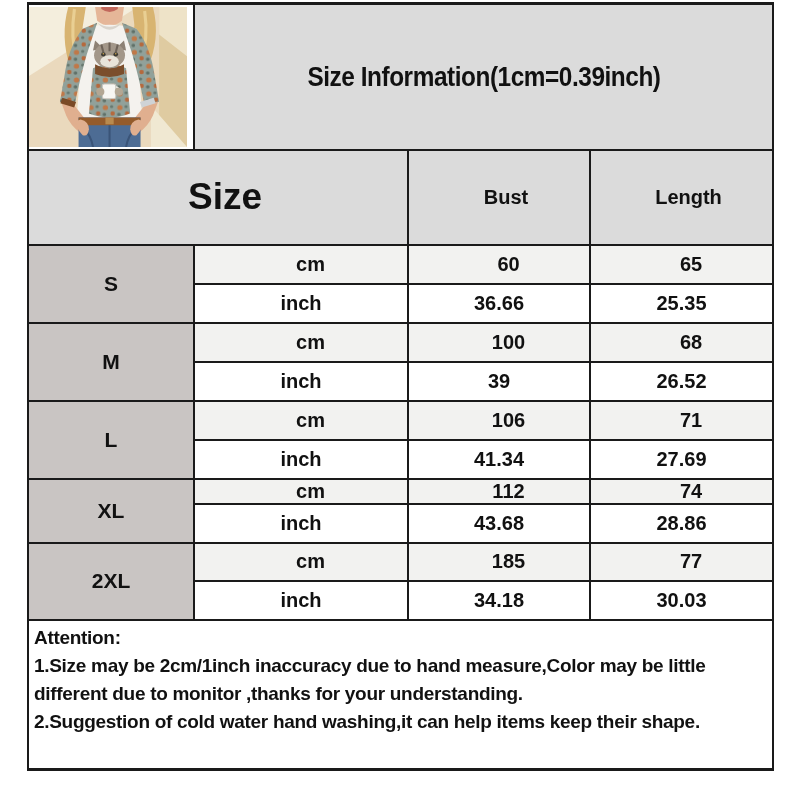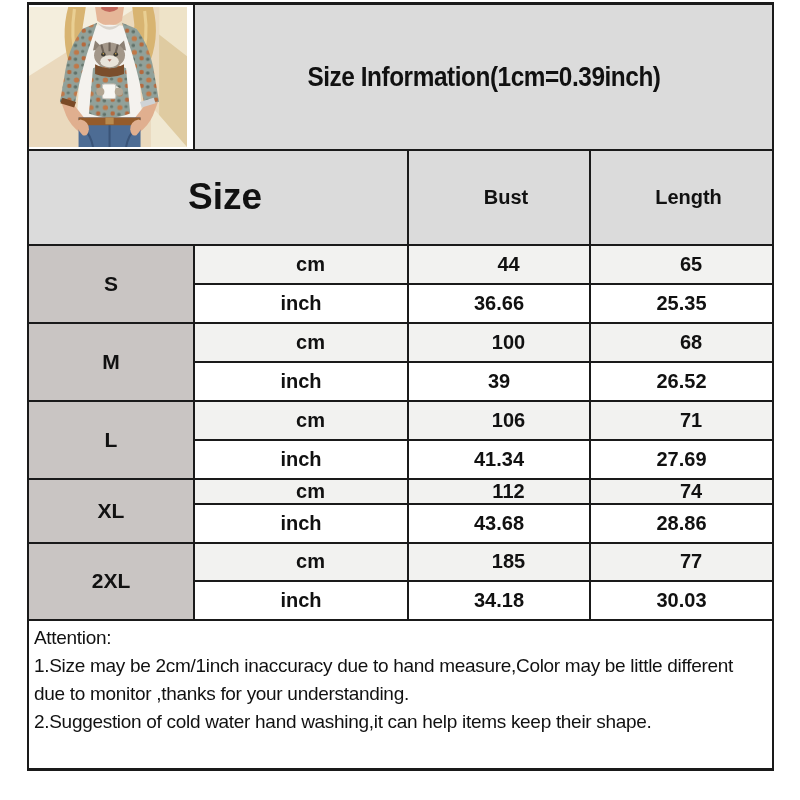--- a/index.html
+++ b/index.html
@@ -28,21 +28,21 @@
   td.size-head{font-size:37px;}
   td.col-head{font-size:20px;margin-left:32px;}
   
   td.size-label{background:#c9c5c3;font-weight:bold;font-size:21px;}
   tr.cm-row td.data{background:#f2f2f0;padding-left:19px;}
   tr.inch-row td.data{background:#ffffff;}
   td.data{font-weight:bold;font-size:20px;}
   
   tr.attention-row td{background:#ffffff;text-align:left;vertical-align:top;
     padding:3px 6px 0 5px;}
-  .att-line{font-size:19px;line-height:28px;letter-spacing:-0.3px;font-weight:normal;}
+  .att-line{font-size:19px;line-height:28px;letter-spacing:-0.3px;font-weight:bold;}
 </style>
 </head>
 <body>
 
 <div class="sheet">
 <table class="size-table">
   <colgroup>
     <col style="width:166px">
         <col style="width:214px">
         <col style="width:182px">
@@ -127,21 +127,21 @@
 
   <tr class="head-row" style="height:95px">
     <td class="size-head b-outer-l" colspan="2">Size</td>
     <td class="col-head">Bust</td>
     <td class="col-head b-outer-r">Length</td>
   </tr>
 
   <tr class="cm-row" style="height:39px">
     <td class="size-label group-top b-outer-l" rowspan="2">S</td>
     <td class="data group-top">cm</td>
-    <td class="data group-top">44</td>
+    <td class="data group-top">60</td>
     <td class="data group-top b-outer-r">65</td>
   </tr>
   <tr class="inch-row" style="height:39px">
     <td class="data">inch</td>
     <td class="data">36.66</td>
     <td class="data b-outer-r">25.35</td>
   </tr>
 
   <tr class="cm-row" style="height:39px">
     <td class="size-label group-top b-outer-l" rowspan="2">M</td>

